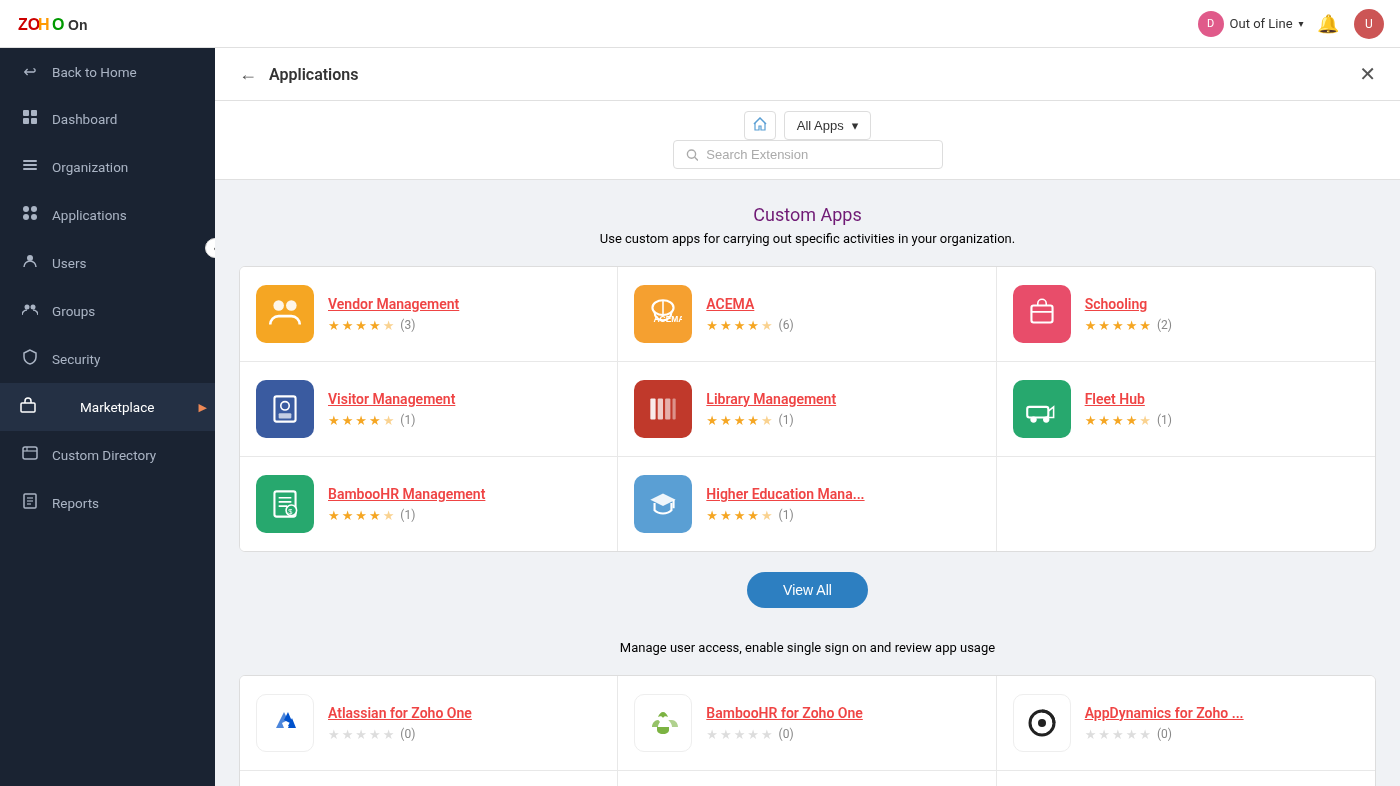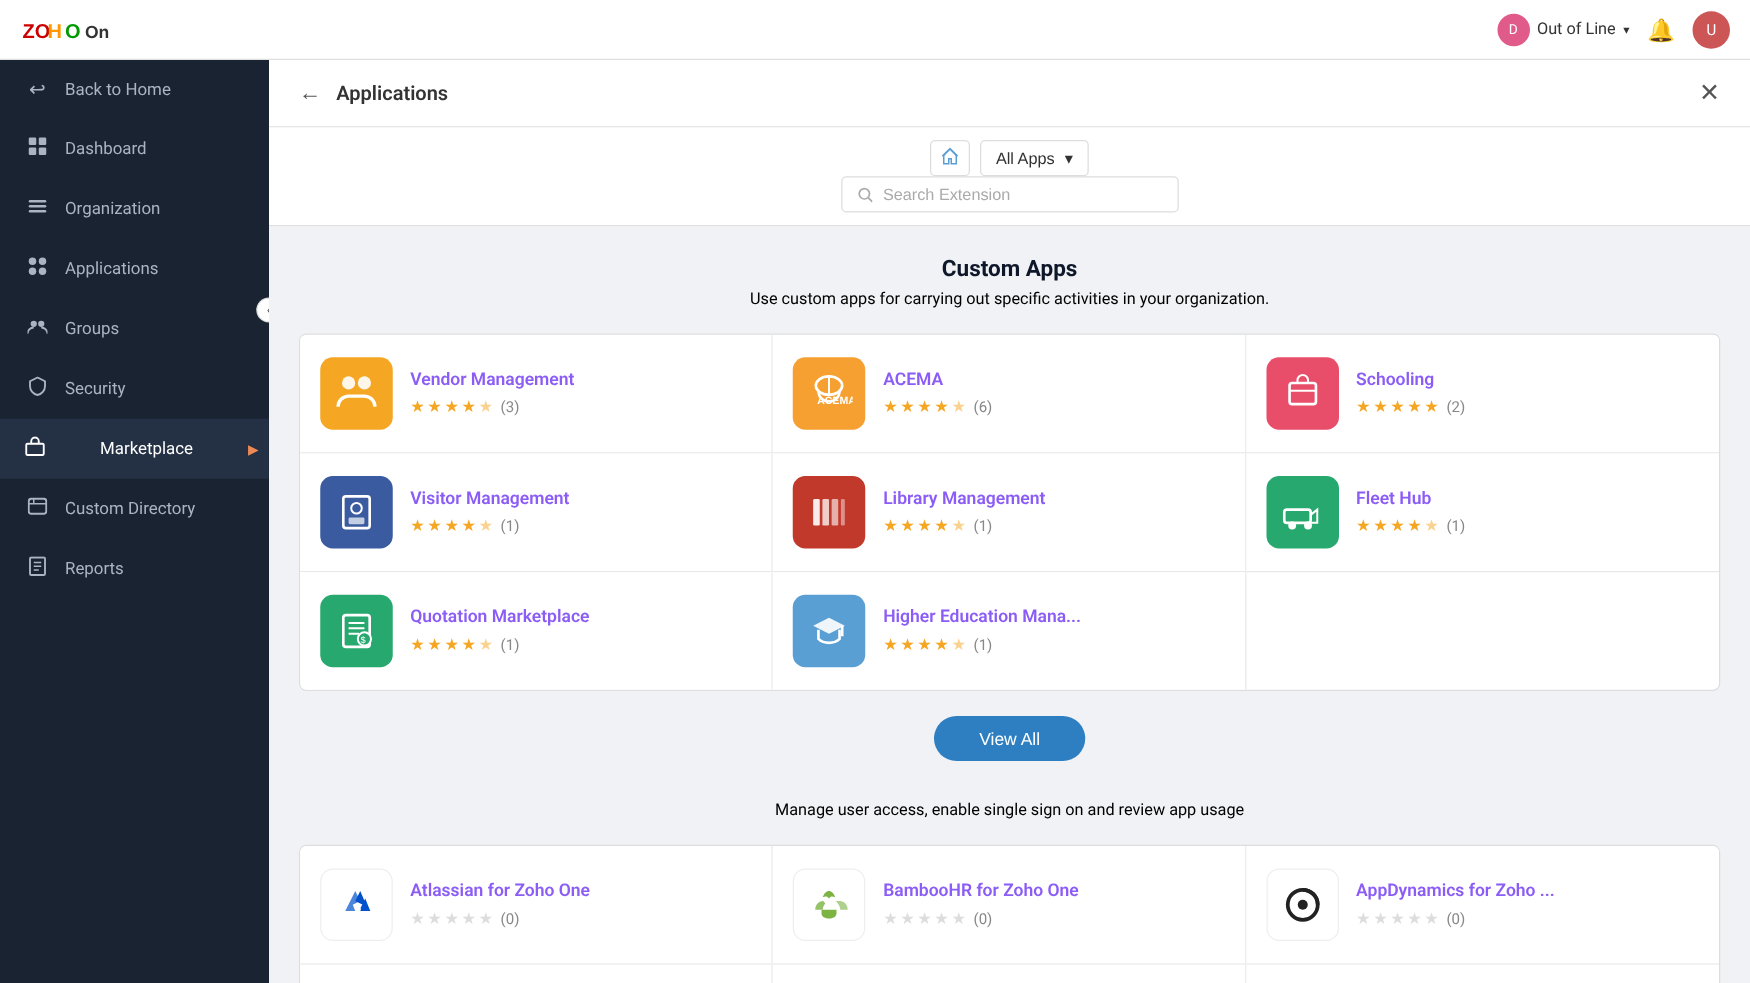--- a/index.html
+++ b/index.html
@@ -121,22 +121,22 @@
     .content {
       flex: 1;
       overflow-y: auto;
       padding: 24px;
     }
 
     
     .section { margin-bottom: 32px; }
     .section-title {
       font-size: 18px;
-      font-weight: 700;
-      color: #0f172a;
+      font-weight: 400;
+      color: #701a75;
       text-align: center;
       margin-bottom: 6px;
     }
     .section-subtitle {
       font-size: 13px;
       color: #000000;
       text-align: center;
       margin-bottom: 20px;
     }
 
@@ -167,21 +167,21 @@
       height: 58px;
       border-radius: 10px;
       flex-shrink: 0;
       display: flex;
       align-items: center;
       justify-content: center;
       font-size: 24px;
       overflow: hidden;
     }
     .app-info { flex: 1; }
-    .app-name { font-size: 14px; font-weight: 600; color: #8b5cf6; margin-bottom: 6px; }
+    .app-name { font-size: 14px; font-weight: 600; color: #ef4444; margin-bottom: 6px; text-decoration: underline; }
     .stars { display: flex; align-items: center; gap: 2px; }
     .star { font-size: 13px; color: #f5a623; }
     .star.empty { color: #ddd; }
     .star-count { font-size: 12px; color: #888; margin-left: 4px; }
 
     
     .view-all-wrap { text-align: center; margin: 20px 0; }
     .view-all-btn {
       background: #2d7fc1;
       color: #fff;
@@ -284,20 +284,29 @@
     <div class="sidebar-item">
       <span class="icon">
         <svg width="16" height="16" viewBox="0 0 16 16" fill="none">
             <circle cx="4" cy="4" r="3" fill="#aab4c4"></circle>
             <circle cx="12" cy="4" r="3" fill="#aab4c4"></circle>
             <circle cx="4" cy="12" r="3" fill="#aab4c4"></circle>
             <circle cx="12" cy="12" r="3" fill="#aab4c4"></circle>
           </svg>
       </span>
       <span>Applications</span>
+    </div>
+    <div class="sidebar-item">
+      <span class="icon">
+        <svg width="16" height="16" viewBox="0 0 16 16" fill="none">
+            <circle cx="8" cy="5" r="3" fill="#aab4c4"></circle>
+            <path d="M2 14c0-3.314 2.686-6 6-6s6 2.686 6 6" stroke="#aab4c4" stroke-width="1.5"></path>
+          </svg>
+      </span>
+      <span>Users</span>
     </div>
     <div class="sidebar-item">
       <span class="icon">
         <svg width="16" height="16" viewBox="0 0 16 16" fill="none">
             <circle cx="5" cy="6" r="2.5" fill="#aab4c4"></circle>
             <circle cx="11" cy="6" r="2.5" fill="#aab4c4"></circle>
             <path d="M0 14c0-2.761 2.239-5 5-5" stroke="#aab4c4" stroke-width="1.5"></path>
             <path d="M11 9c2.761 0 5 2.239 5 5" stroke="#aab4c4" stroke-width="1.5"></path>
           </svg>
       </span>
@@ -520,21 +529,21 @@
               <svg width="36" height="36" viewBox="0 0 36 36" fill="none">
                   <rect x="8" y="6" width="20" height="24" rx="2" fill="none" stroke="#fff" stroke-width="2"></rect>
                   <line x1="12" y1="12" x2="24" y2="12" stroke="#fff" stroke-width="1.5"></line>
                   <line x1="12" y1="16" x2="24" y2="16" stroke="#fff" stroke-width="1.5"></line>
                   <line x1="12" y1="20" x2="20" y2="20" stroke="#fff" stroke-width="1.5"></line>
                   <circle cx="24" cy="24" r="5" fill="#27a86e" stroke="#fff" stroke-width="1.5"></circle>
                   <text x="21" y="27" font-size="7" fill="#fff" font-family="Arial">$</text>
                 </svg>
             </div>
             <div class="app-info">
-              <div class="app-name">Quotation Marketplace</div>
+              <div class="app-name">BambooHR Management</div>
               <div class="stars">
                 <span class="star">★</span>
                 <span class="star">★</span>
                 <span class="star">★</span>
                 <span class="star">★</span>
                 <span class="star" style="opacity:0.5;">★</span>
                 <span class="star-count">(1)</span>
               </div>
             </div>
           </div>

